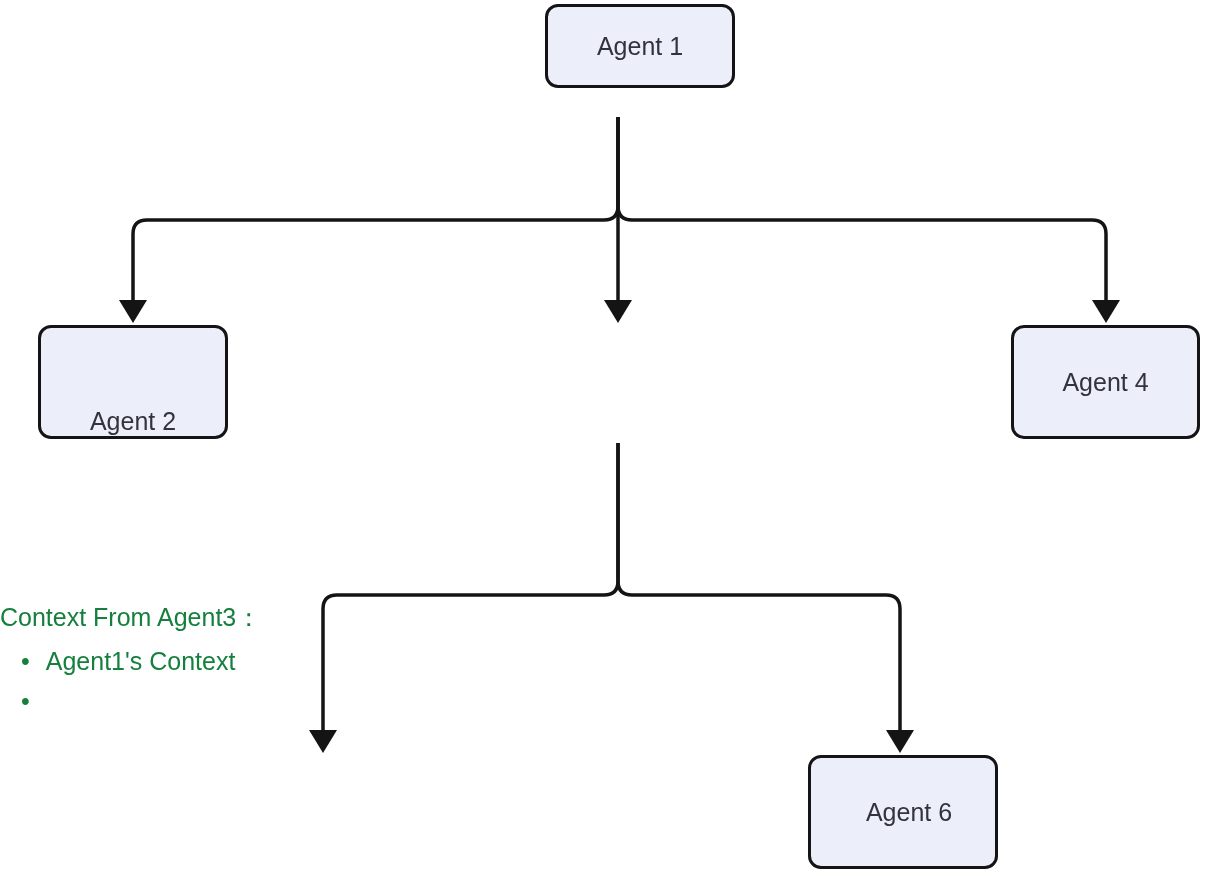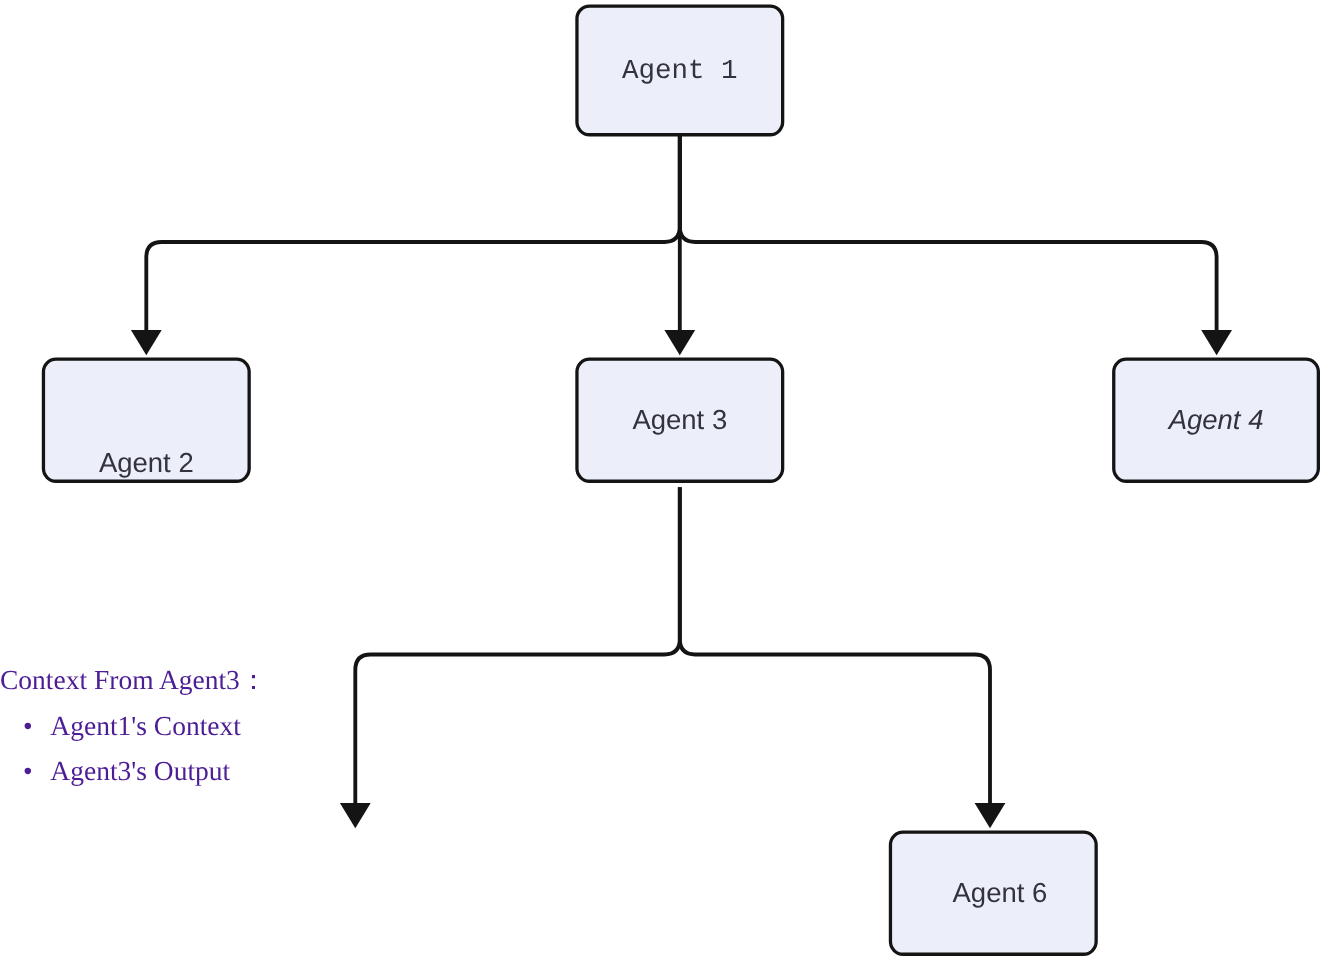--- a/index.html
+++ b/index.html
@@ -43,34 +43,33 @@
     height:114px;
     background:var(--node-fill);
     border:3.5px solid var(--node-border);
     border-radius:13px;
     display:flex;
     align-items:center;
     justify-content:center;
     font-size:25px;
     color:var(--label);
   }
-  .node-agent1{left:523px;top:4px;height:120px;font-family:Liberation Mono, monospace;}
+  .node-agent1{left:545px;top:4px;height:84px;}
   .node-agent2{left:38px;top:325px;align-items:flex-end;}
   .node-agent3{left:523px;top:325px;}
-  .node-agent4{left:1011px;top:325px;width:189px;font-style:italic;}
+  .node-agent4{left:1011px;top:325px;width:189px;}
   .node-agent5{left:230px;top:755px;}
   .node-agent6{left:808px;top:755px;padding-left:12px;}
   .annotation{
     position:absolute;
     left:0;
     top:601px;
     width:330px;
     font-size:25px;
-    color:#4c1d95;
-    font-family:Liberation Serif, serif;
+    color:#15803d;
   }
   .annotation-title{
     margin:0 0 13px 0;
   }
   .annotation-item{
     display:flex;
     align-items:baseline;
     padding-left:21px;
     margin-bottom:13px;
   }
@@ -102,35 +101,31 @@
     <path d="M618,443 V581 Q618,595 632,595 H886 Q900,595 900,609 V731"></path>
     <polygon points="886,730 914,730 900,753"></polygon>
   </svg>
 
   <div class="node node-agent1">
     <span>Agent 1</span>
   </div>
   <div class="node node-agent2">
     <span>Agent 2</span>
   </div>
-  <div class="node node-agent3">
-    <span>Agent 3</span>
-  </div>
   <div class="node node-agent4">
     <span>Agent 4</span>
   </div>
   <div class="node node-agent6">
     <span>Agent 6</span>
   </div>
 
   <div class="annotation">
     <div class="annotation-title">Context From Agent3：</div>
     <div class="annotation-item">
       <span class="annotation-bullet">•</span>
       <span>Agent1's Context</span>
     </div>
     <div class="annotation-item">
       <span class="annotation-bullet">•</span>
-      <span>Agent3's Output</span>
     </div>
   </div>
 
 </div>
 
 </body></html>

